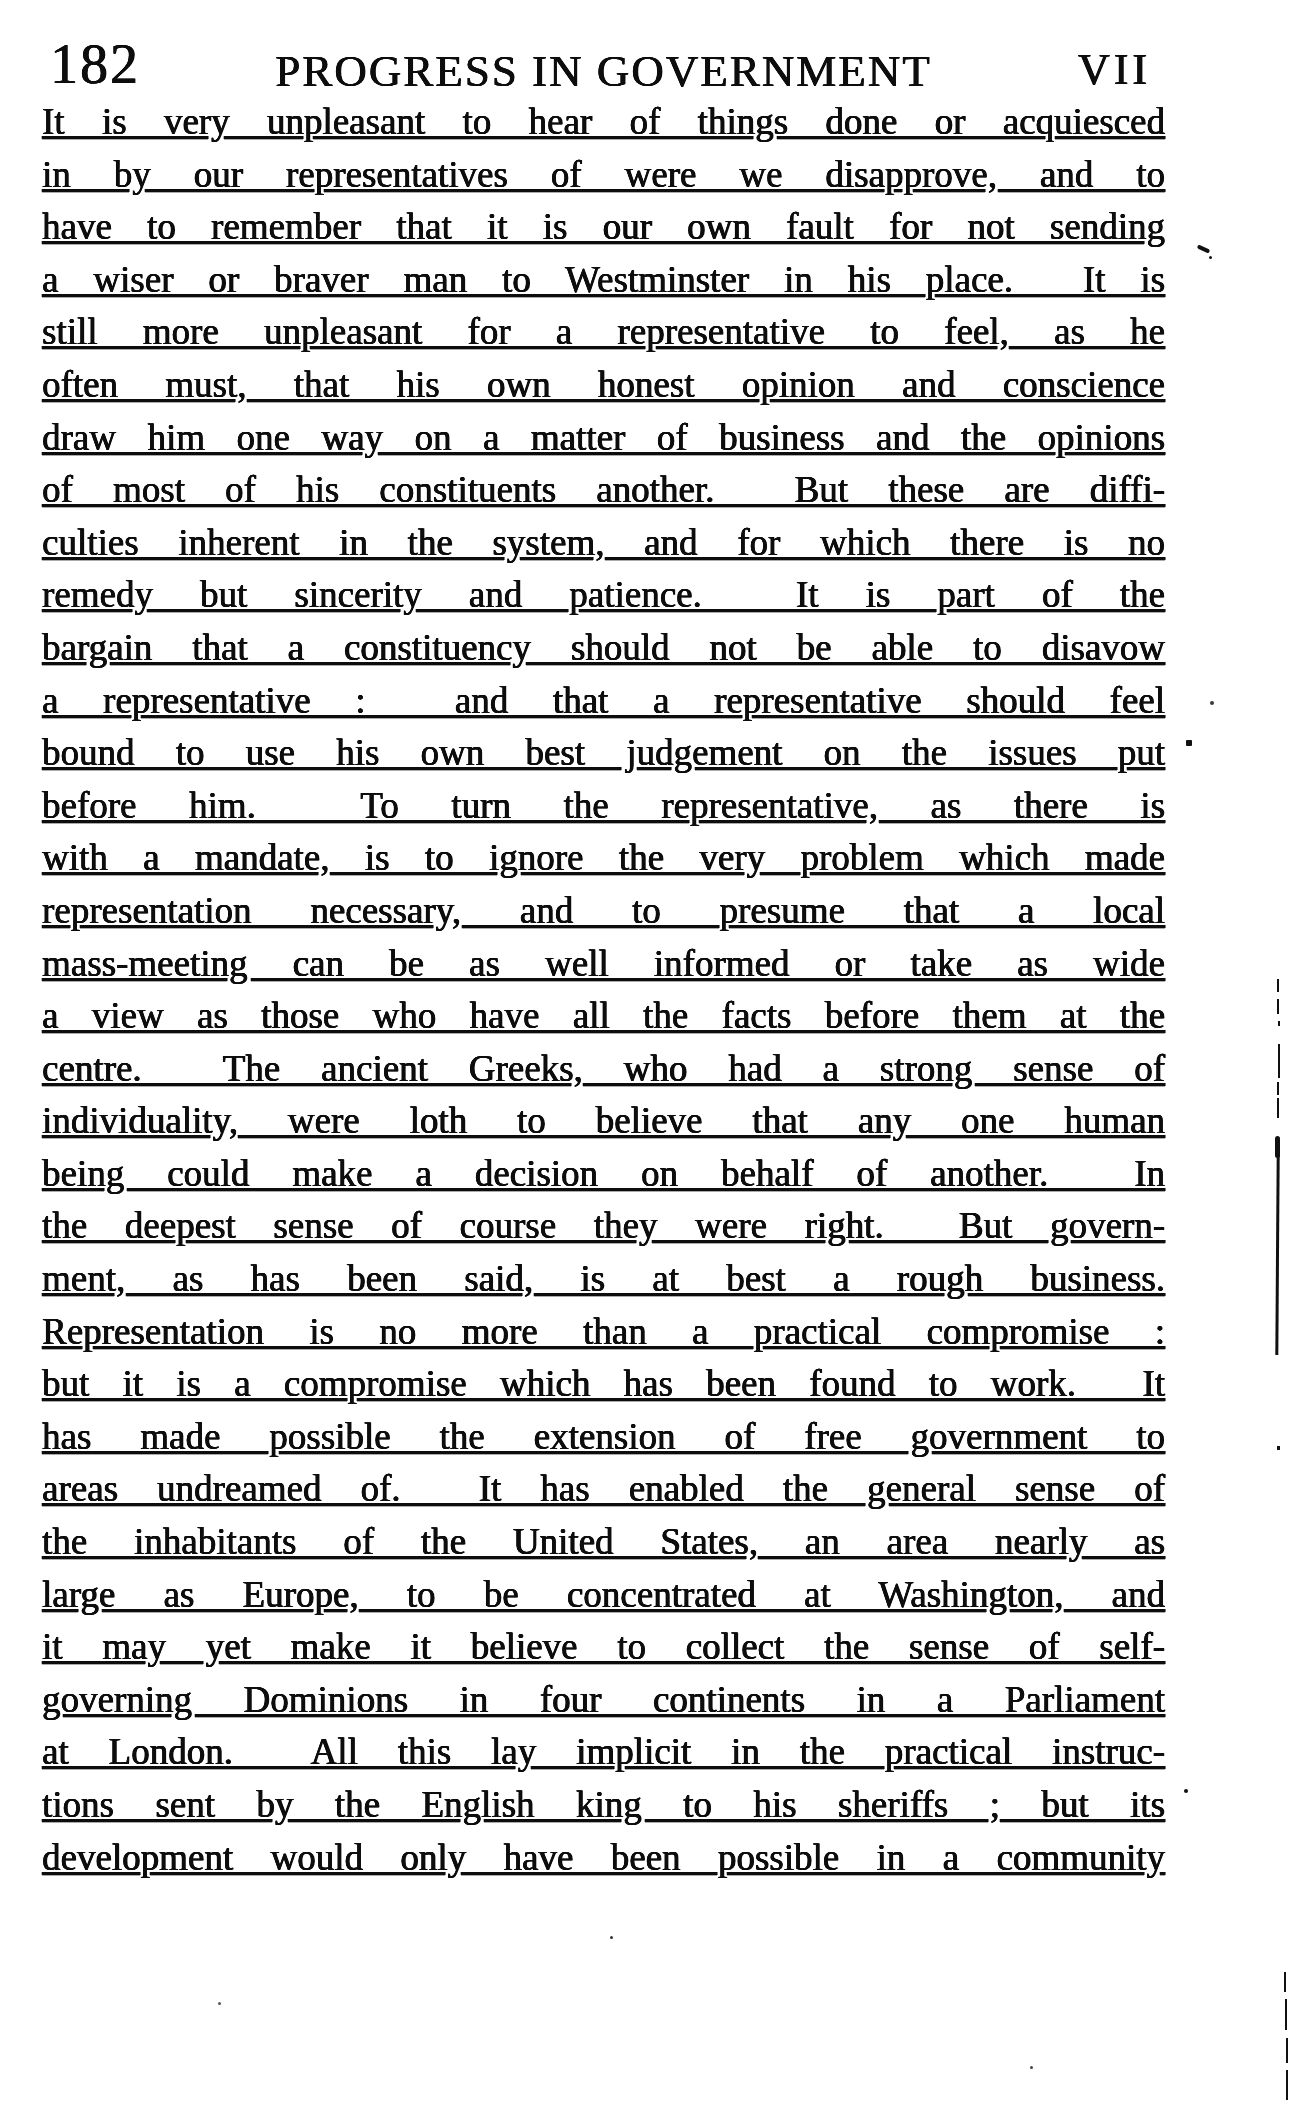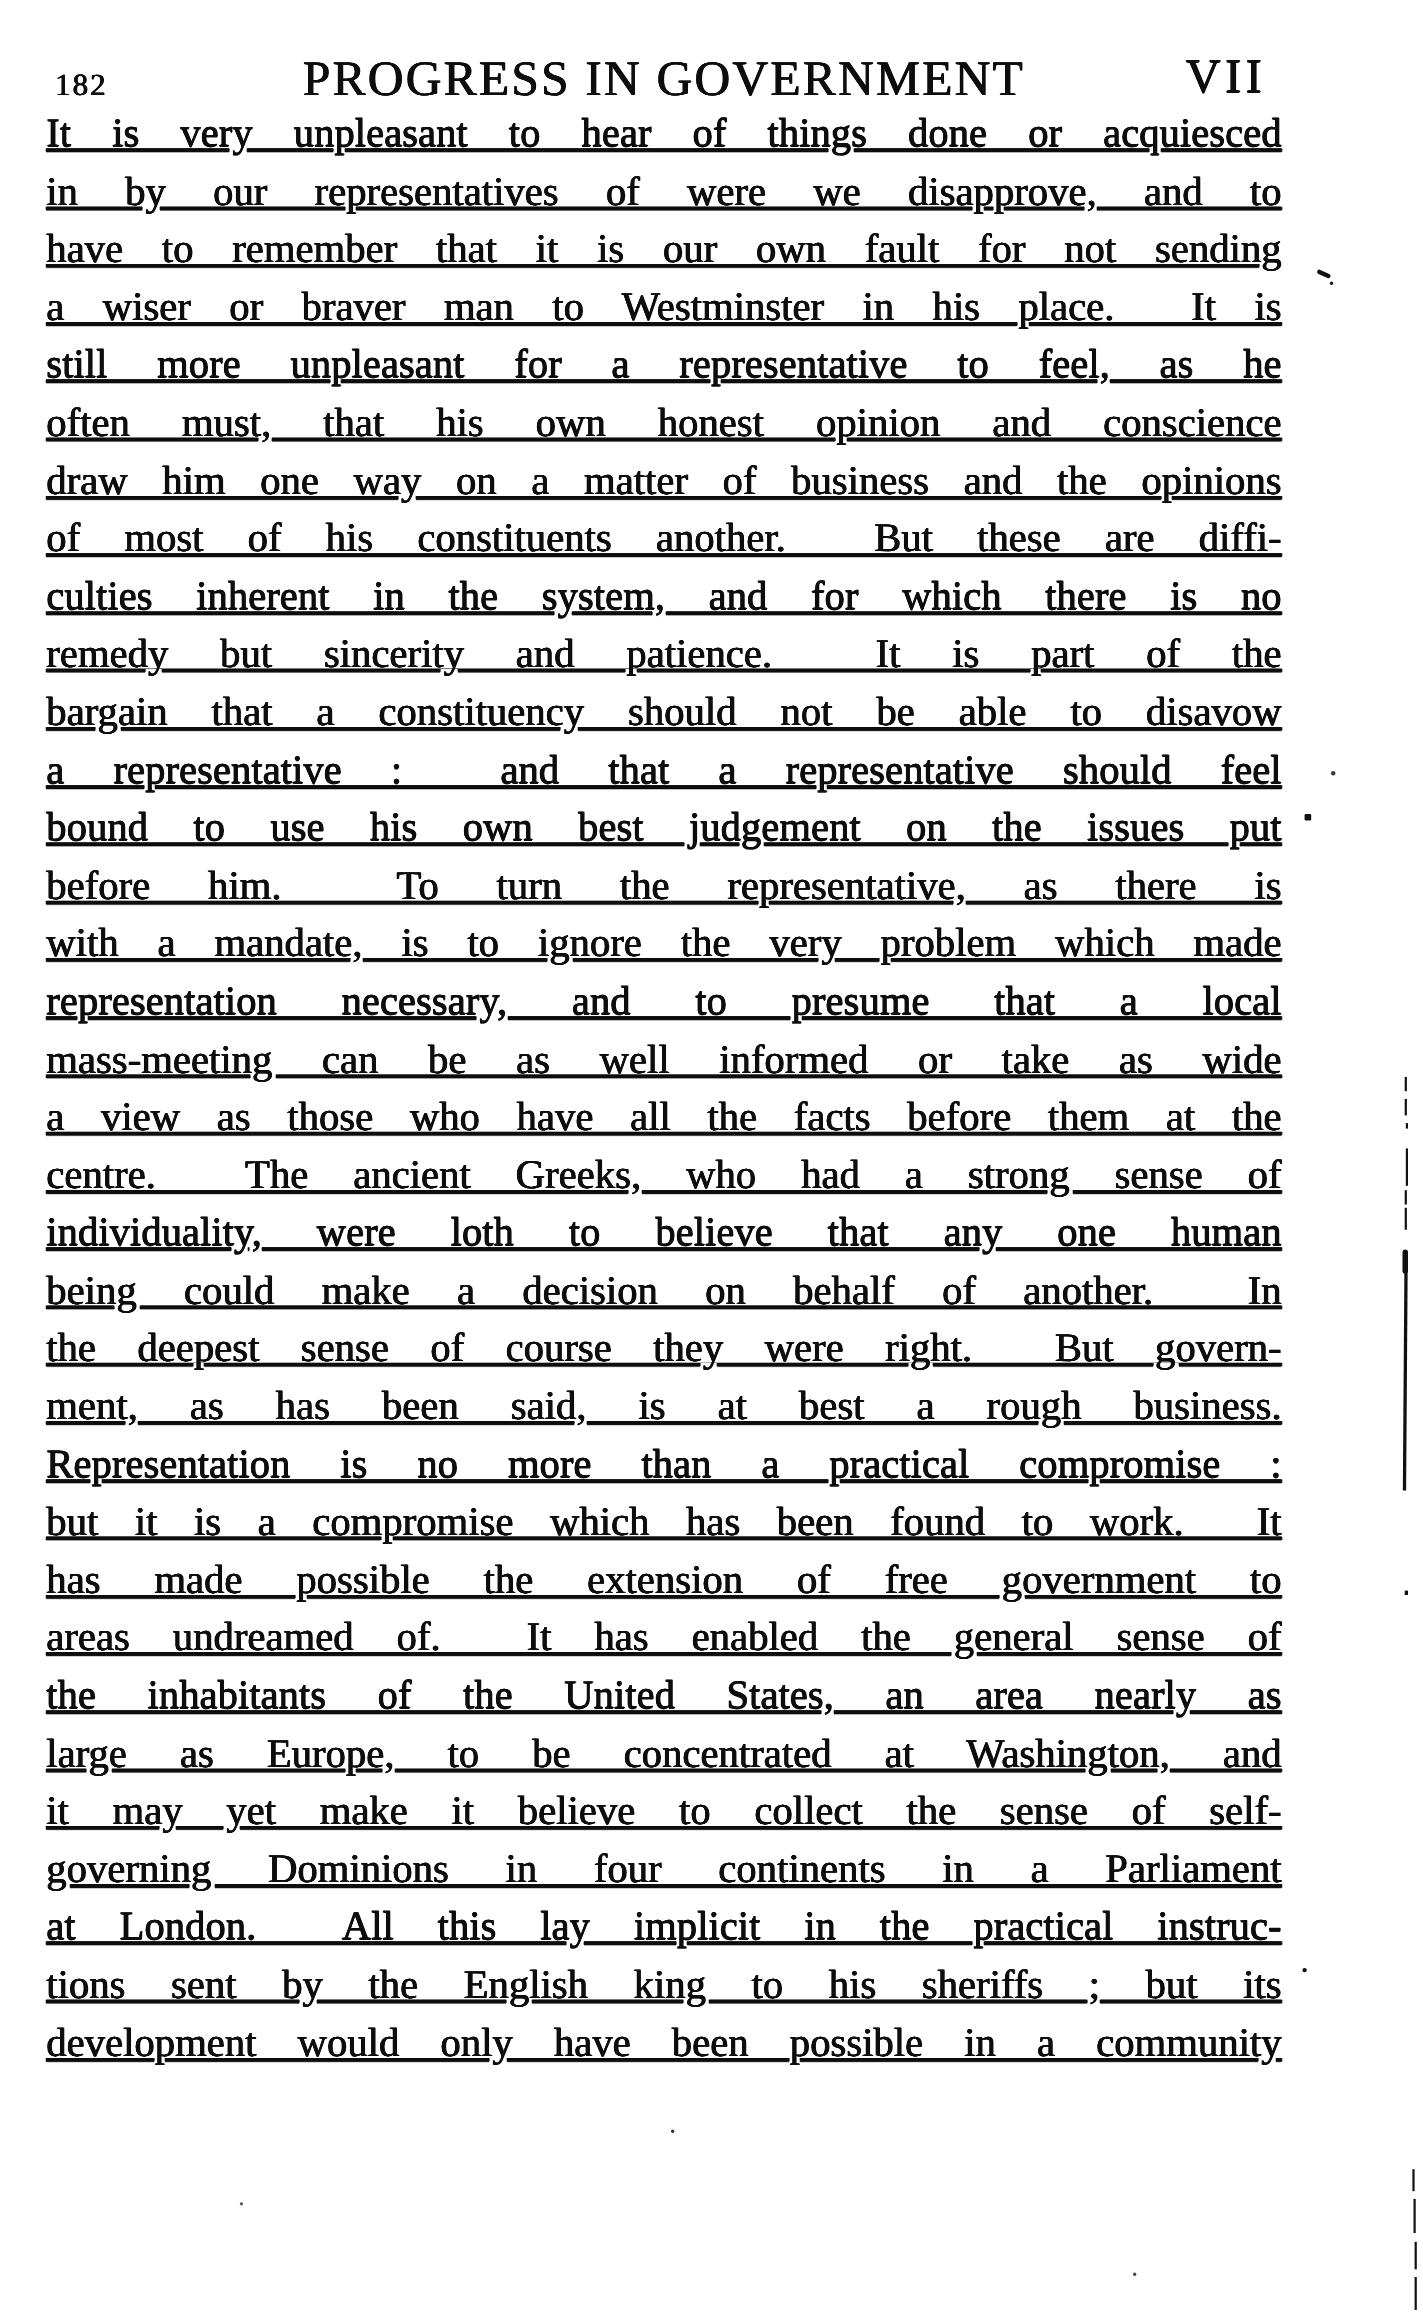--- a/index.html
+++ b/index.html
@@ -16,21 +16,21 @@
     text-shadow: 0.55px 0 currentColor, -0.3px 0 currentColor, 0 0.35px currentColor;
   }
   
   .page-header {
     position: absolute;
     top: 42px; left: 42px;
     width: 1123px; height: 52px;
   }
   .pagenum {
     position: absolute; left: 8px; bottom: 2px;
-    font-size: 28px; line-height: 1;
+    font-size: 56px; line-height: 1;
     letter-spacing: 2px;
   }
   .running-title {
     position: absolute; left: 50%; bottom: 0;
     transform: translateX(-50%);
     font-size: 45px; line-height: 1;
     letter-spacing: 2px;
     white-space: nowrap;
     text-align: right;
   }

